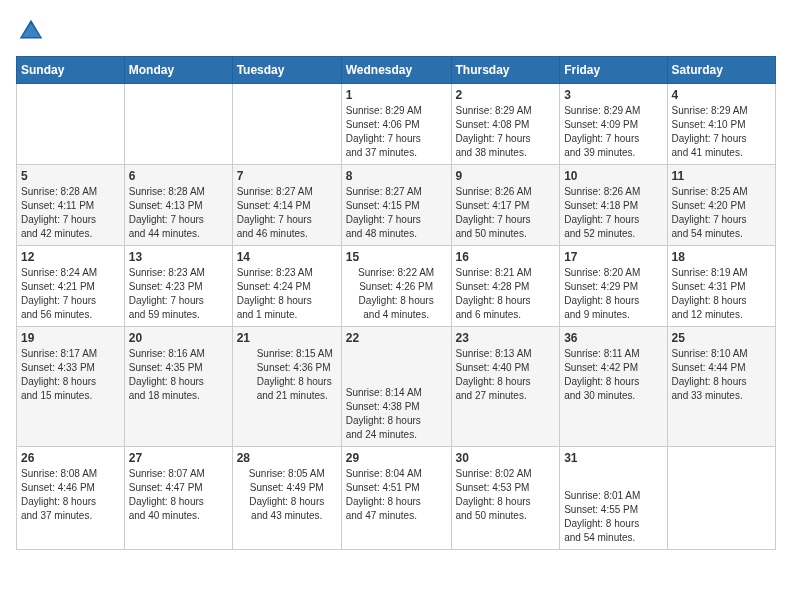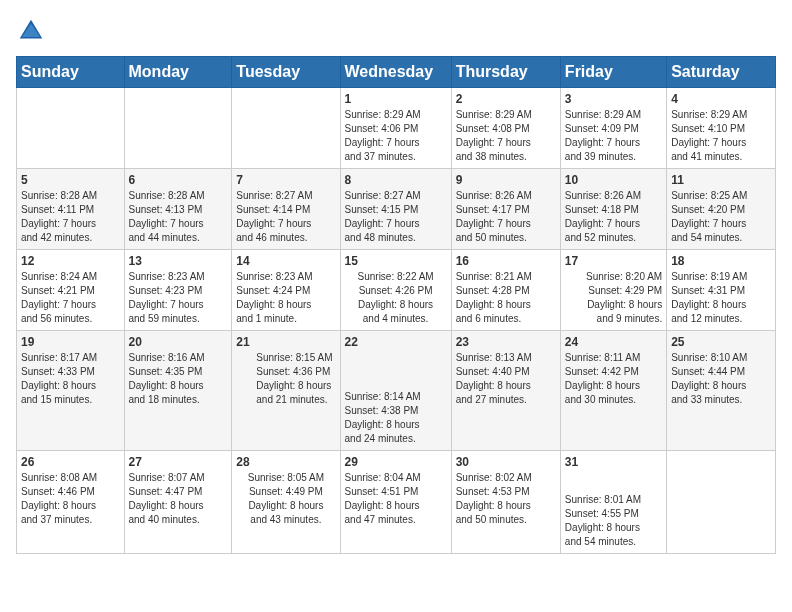--- a/index.html
+++ b/index.html
@@ -59,21 +59,21 @@
       color: #444;
     }
     .calendar {
       width: 100%;
       border-collapse: collapse;
       border: 1px solid #ccc;
     }
     .calendar th {
       background-color: #2c6fad;
       color: #fff;
-      font-size: 16px;
+      font-size: 12px;
       font-weight: bold;
       padding: 6px 4px;
       text-align: left;
       border: 1px solid #2060a0;
     }
     .calendar td {
       vertical-align: top;
       border: 1px solid #ccc;
       padding: 4px;
       width: 113px;
@@ -249,21 +249,21 @@
           </td>
           <td>
             <span class="day-number">16</span>
             <div class="day-info" style="white-space: pre-line;">Sunrise: 8:21 AM
 Sunset: 4:28 PM
 Daylight: 8 hours
 and 6 minutes.</div>
           </td>
           <td>
             <span class="day-number">17</span>
-            <div class="day-info" style="white-space: pre-line; text-align: right;">Sunrise: 8:20 AM
+            <div class="day-info" style="white-space: pre-line;">Sunrise: 8:20 AM
 Sunset: 4:29 PM
 Daylight: 8 hours
 and 9 minutes.</div>
           </td>
           <td>
             <span class="day-number">18</span>
             <div class="day-info" style="white-space: pre-line;">Sunrise: 8:19 AM
 Sunset: 4:31 PM
 Daylight: 8 hours
 and 12 minutes.</div>
@@ -299,21 +299,21 @@
 and 24 minutes.</div>
           </td>
           <td>
             <span class="day-number">23</span>
             <div class="day-info" style="white-space: pre-line;">Sunrise: 8:13 AM
 Sunset: 4:40 PM
 Daylight: 8 hours
 and 27 minutes.</div>
           </td>
           <td>
-            <span class="day-number">24</span>
+            <span class="day-number">36</span>
             <div class="day-info" style="white-space: pre-line;">Sunrise: 8:11 AM
 Sunset: 4:42 PM
 Daylight: 8 hours
 and 30 minutes.</div>
           </td>
           <td>
             <span class="day-number">25</span>
             <div class="day-info" style="white-space: pre-line;">Sunrise: 8:10 AM
 Sunset: 4:44 PM
 Daylight: 8 hours

